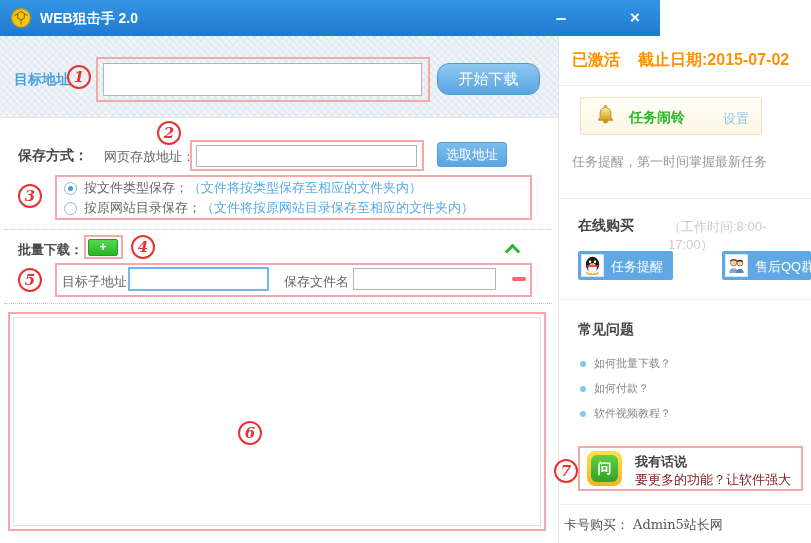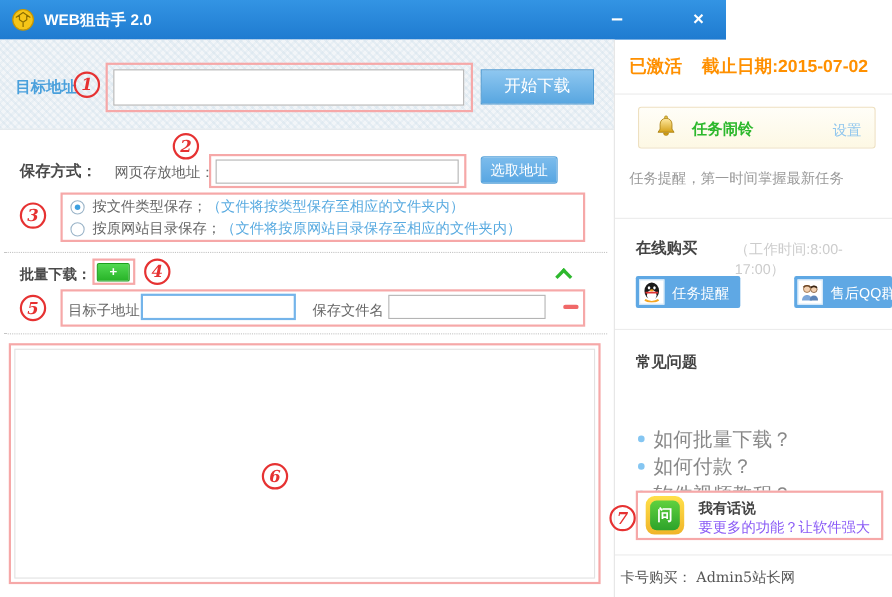--- a/index.html
+++ b/index.html
@@ -26,21 +26,21 @@
   .target-label { position:absolute; left:14px; top:71px; }
 
   .ann-box { position:absolute; border:2px solid #f6a8a8; background:transparent; z-index:5; }
   .ann-circle { position:absolute; width:24px; height:24px; border:2px solid #e63232; border-radius:50%;
     color:#e63232; font:italic bold 15px "DejaVu Serif", serif; text-align:center; line-height:20px; z-index:9; background:transparent; }
 
   .txt-input { border:1px solid #b4b4b4; background:#fff; font-size:13px; padding:0 5px; outline:none; }
   .inp-target { position:absolute; left:103px; top:63px; width:319px; height:33px; z-index:6; }
 
   .btn-start { position:absolute; left:437px; top:63px; width:103px; height:32px;
-    background:linear-gradient(180deg,#8ec7f0,#58a6e0); border:1px solid #4d9ad2; border-radius:0;
+    background:linear-gradient(180deg,#8ec7f0,#58a6e0); border:1px solid #4d9ad2; border-radius:12px;
     color:#fff; font-size:15px; text-align:center; line-height:30px; cursor:pointer; }
 
   .lbl-dark { color:#4a4a4a; font-weight:bold; font-size:13px; }
   .lbl-gray { color:#666; font-size:13px;text-align:center; }
   .save-method-label { position:absolute; left:18px; top:147px; font-size:14px; }
   .save-path-label  { position:absolute; left:104px; top:148px; }
   .inp-path { position:absolute; left:196px; top:145px; width:221px; height:22px; z-index:6; }
   .btn-pick { position:absolute; left:437px; top:142px; width:70px; height:25px;
     background:linear-gradient(180deg,#7cbcec,#58a6e2); border:1px solid #57a2da; border-radius:3px;
     color:#fff; font-size:13px; text-align:center; line-height:23px; cursor:pointer; }
@@ -73,50 +73,50 @@
     border:2px solid #f6a8a8; background:#fff; }
   .result-inner { position:absolute; left:3px; top:3px; right:3px; bottom:3px; border:1px solid #e2e2e2; }
 
   
   .v-divider { position:absolute; left:558px; top:36px; width:1px; height:507px; background:#e5e5e5; }
   .h-div { position:absolute; left:559px; width:252px; border-top:1px solid #ececec; }
 
   .license { position:absolute; left:572px; top:50px; color:#ff9000; font-size:16px; font-weight:bold; }
   .license .expiry { margin-left:18px; }
 
-  .alarm-box { position:absolute; left:580px; top:97px; width:216px; height:38px;
+  .alarm-box { position:absolute; left:580px; top:97px; width:182px; height:38px;
     background:linear-gradient(180deg,#fffef8,#fdf8e4); border:1px solid #eee0c0; border-radius:3px; }
   .bell { position:absolute; left:12px; top:6px; width:25px; height:25px; }
   .alarm-title { position:absolute; left:48px; top:11px; color:#2db82d; font-weight:bold; font-size:14px; }
   .alarm-settings { position:absolute; right:12px; top:12px; color:#90c6ee; font-size:13px; cursor:pointer; }
   .alarm-desc { position:absolute; left:572px; top:153px; color:#999; font-size:13px; }
 
   .purchase-title { position:absolute; left:578px; top:217px; color:#444; font-size:14px; font-weight:bold; }
   .purchase-hours { position:absolute; left:668px; top:218px; color:#ccc; font-size:13px; }
   .qq-btn { position:absolute; top:251px; height:29px; background:#5fa8e4; border-radius:2px;
     color:#fff; font-size:13px; cursor:pointer; }
   .qq-btn .icon-box { position:absolute; left:3px; top:3px; width:23px; height:23px; background:#fff;
     border:1px solid #d4e8f8; display:flex; align-items:center; justify-content:center; }
   .qq-btn .qq-label { position:absolute; left:33px; top:7px; white-space:nowrap; }
   .btn-card { left:578px; width:95px; }
   .btn-group { left:722px; width:89px; }
 
   .faq-title { position:absolute; left:578px; top:321px; color:#444; font-size:14px; font-weight:bold; }
-  .faq-item { position:absolute; left:580px; display:flex; align-items:center; color:#888; font-size:18px; cursor:pointer;margin-top:31px; }
+  .faq-item { position:absolute; left:580px; display:flex; align-items:center; color:#888; font-size:11px; cursor:pointer; }
   .faq-item .bullet { width:6px; height:6px; border-radius:50%; background:#85c6f2; margin-right:8px; flex:0 0 6px; }
 
   .feedback-box { position:absolute; left:578px; top:446px; width:225px; height:45px;
     border:2px solid #f6a8a8; background:#fff; cursor:pointer; }
   .fb-icon { position:absolute; left:7px; top:3px; width:35px; height:35px; border-radius:8px;
     background:linear-gradient(180deg,#ffe04a,#f0b428); }
   .fb-icon-inner { position:absolute; left:4px; top:4px; right:4px; bottom:4px; border-radius:6px;
     background:linear-gradient(180deg,#5fd13f,#2da32a); color:#fff; font-weight:bold; font-size:14px;
     display:flex; align-items:center; justify-content:center; }
   .fb-title { position:absolute; left:55px; top:5px; color:#444; font-size:13px; font-weight:bold; }
-  .fb-desc { position:absolute; left:55px; top:23px; color:#8b5cf6; font-size:13px; white-space:nowrap; }
+  .fb-desc { position:absolute; left:55px; top:23px; color:#7f1d1d; font-size:13px; white-space:nowrap; }
 
   .copyright { position:absolute; left:564px; top:516px; font-size:13px; color:#555; }
   .copyright .cp-value { font-family:"DejaVu Serif", serif; margin-left:4px; }
 </style>
 </head>
 <body>
 
 <div class="app">
 
   <div class="titlebar">

